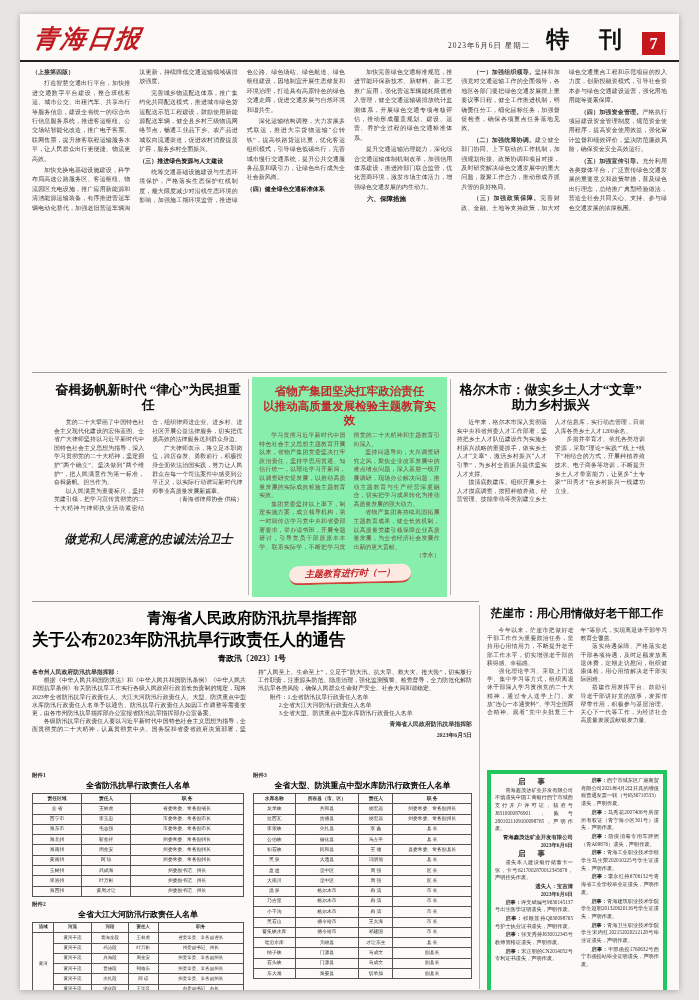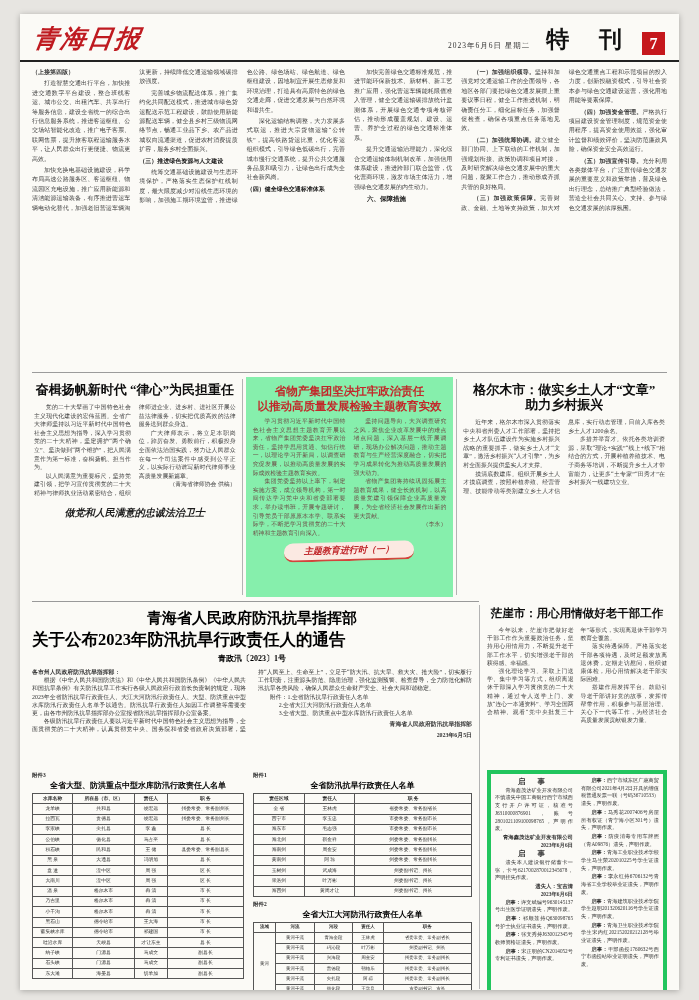--- a/index.html
+++ b/index.html
@@ -16,28 +16,28 @@
 
   
   .top-block{height:300px;padding:6px 12px 4px;column-count:6;column-gap:9px;column-fill:balance;font-size:6px;line-height:9.4px;text-align:justify;color:#3b3b3b;}
   .top-block p{margin:0 0 2px;text-indent:2em;}
   .top-block p.note{font-weight:bold;text-indent:0;}
   .top-block p.sub{font-weight:bold;color:#141414;text-indent:0;margin-top:2px;}
   .top-block p.sec{font-weight:bold;color:#141414;text-indent:2em;margin-top:2px;font-size:6.5px;}
   .hr{height:1px;background:#9b9b9b;margin:0 12px;}
 
   
-  .mid{display:grid;grid-template-columns:1fr 1px 1fr 1px 1fr;height:224px;padding:2px 8px;box-sizing:content-box;}
+  .mid{display:grid;grid-template-columns:1fr 1px 1fr 1px 1fr;height:224px;padding:2px 28px;box-sizing:content-box;}
   .vdiv{background:#b3b3b3;margin:4px 0;}
   .mid-cell{padding:2px 6px;overflow:hidden;}
   .art-title{font-size:13px;font-weight:bold;text-align:center;margin:5px 0 6px;color:#0d0d0d;line-height:15px;}
   .art-body{column-count:2;column-gap:8px;font-size:5.9px;line-height:8.6px;text-align:justify;color:#3d3d3d;}
   .art-body p{margin:0;text-indent:2em;}
   .art-body p.byline{text-align:right;text-indent:0;}
-  .slogan{font-style:italic;text-align:center;font-size:10px;margin-top:8px;color:#1d1d1d;font-weight:bold;}
+  .slogan{font-style:italic;text-align:center;font-size:12px;margin-top:18px;color:#1d1d1d;font-weight:bold;}
   .pink{background:#86efac;height:100%;padding:4px 7px;box-sizing:border-box;overflow:hidden;}
   .pink .art-title{color:#c2282a;font-size:11.5px;margin:3px 0 1px;line-height:14px;}
   .pink .art-title.second{margin-top:0;margin-bottom:4px;}
   .pink .art-body{color:#6d4a45;}
   .banner{width:62%;margin:5px auto 0;background:#fbe9e2;border-radius:9px;padding:2px 5px;text-align:center;color:#c0272b;font-weight:bold;font-style:italic;font-size:9px;transform:rotate(-1.5deg);border-bottom:2px solid #d2453c;}
 
   
   .bottom{display:grid;grid-template-columns:447px 1px 1fr;padding:0 12px;height:392px;box-sizing:content-box;}
   .bottom-left{border-top:1px solid #999;padding:4px 7px 0 0;overflow:hidden;}
   .notice-t1{font-size:15px;font-weight:bold;text-align:center;margin:3px 0 0;}
@@ -149,138 +149,20 @@
           <p>各级防汛抗旱行政责任人要以习近平新时代中国特色社会主义思想为指导，全面贯彻党的二十大精神，认真贯彻党中央、国务院和省委省政府决策部署，坚持“人民至上、生命至上”，立足于“防大汛、抗大旱、救大灾、抢大险”，切实履行工作职责，注重源头防范、隐患治理，强化监测预警、检查督导，全力防范化解防汛抗旱各类风险，确保人民群众生命财产安全、社会大局和谐稳定。</p>
           <p class="attach">附件：1.全省防汛抗旱行政责任人名单</p>
           <p class="attach2">2.全省大江大河防汛行政责任人名单</p>
           <p class="attach2">3.全省大型、防洪重点中型水库防汛行政责任人名单</p>
           <p class="sig">青海省人民政府防汛抗旱指挥部</p>
           <p class="sig">2023年6月5日</p>
         </div>
 
       <div class="tables">
         <div>
-          <div class="attach-label">附件3</div>
-          <div class="tbl-title">全省大型、防洪重点中型水库防汛行政责任人名单</div>
-          <table class="t3">
-              <thead>
-                <tr>
-                  <th>水库名称</th>
-                  <th>所在县（市、区）</th>
-                  <th>责任人</th>
-                  <th>职  务</th>
-                </tr>
-              </thead>
-              <tbody>
-                <tr>
-                  <td>龙羊峡</td>
-                  <td>共和县</td>
-                  <td>饶宏远</td>
-                  <td>州委常委、常务副州长</td>
-                </tr>
-                <tr>
-                  <td>拉西瓦</td>
-                  <td>贵德县</td>
-                  <td>饶宏远</td>
-                  <td>州委常委、常务副州长</td>
-                </tr>
-                <tr>
-                  <td>李家峡</td>
-                  <td>尖扎县</td>
-                  <td>李  鑫</td>
-                  <td>县  长</td>
-                </tr>
-                <tr>
-                  <td>公伯峡</td>
-                  <td>循化县</td>
-                  <td>马占奎</td>
-                  <td>县  长</td>
-                </tr>
-                <tr>
-                  <td>积石峡</td>
-                  <td>民和县</td>
-                  <td>王  储</td>
-                  <td>县委常委、常务副县长</td>
-                </tr>
-                <tr>
-                  <td>黑  泉</td>
-                  <td>大通县</td>
-                  <td>冯明旭</td>
-                  <td>县  长</td>
-                </tr>
-                <tr>
-                  <td>盘  道</td>
-                  <td>湟中区</td>
-                  <td>周  强</td>
-                  <td>区  长</td>
-                </tr>
-                <tr>
-                  <td>大南川</td>
-                  <td>湟中区</td>
-                  <td>周  强</td>
-                  <td>区  长</td>
-                </tr>
-                <tr>
-                  <td>温  泉</td>
-                  <td>格尔木市</td>
-                  <td>冉  清</td>
-                  <td>市  长</td>
-                </tr>
-                <tr>
-                  <td>乃吉里</td>
-                  <td>格尔木市</td>
-                  <td>冉  清</td>
-                  <td>市  长</td>
-                </tr>
-                <tr>
-                  <td>小干沟</td>
-                  <td>格尔木市</td>
-                  <td>冉  清</td>
-                  <td>市  长</td>
-                </tr>
-                <tr>
-                  <td>黑石山</td>
-                  <td>德令哈市</td>
-                  <td>王大海</td>
-                  <td>市  长</td>
-                </tr>
-                <tr>
-                  <td>蓄集峡水库</td>
-                  <td>德令哈市</td>
-                  <td>祁建国</td>
-                  <td>市  长</td>
-                </tr>
-                <tr>
-                  <td>哇沿水库</td>
-                  <td>天峻县</td>
-                  <td>才让东主</td>
-                  <td>县  长</td>
-                </tr>
-                <tr>
-                  <td>纳子峡</td>
-                  <td>门源县</td>
-                  <td>马成文</td>
-                  <td>副县长</td>
-                </tr>
-                <tr>
-                  <td>石头峡</td>
-                  <td>门源县</td>
-                  <td>马成文</td>
-                  <td>副县长</td>
-                </tr>
-                <tr>
-                  <td>东大滩</td>
-                  <td>海晏县</td>
-                  <td>切羊加</td>
-                  <td>副县长</td>
-                </tr>
-              </tbody>
-            </table>
-        </div>
-        <div>
           <div class="attach-label">附件1</div>
           <div class="tbl-title">全省防汛抗旱行政责任人名单</div>
           <table class="t1">
               <thead>
                 <tr>
                   <th>责任区域</th>
                   <th>责任人</th>
                   <th>职  务</th>
                 </tr>
               </thead>
@@ -374,20 +256,138 @@
                   <td>黄河干流</td>
                   <td>尖扎段</td>
                   <td>阿  琼</td>
                   <td>州委常委、常务副州长</td>
                 </tr>
                 <tr>
                   <td>黄河干流</td>
                   <td>循化段</td>
                   <td>王学良</td>
                   <td>市委副书记、市长</td>
+                </tr>
+              </tbody>
+            </table>
+        </div>
+        <div>
+          <div class="attach-label">附件3</div>
+          <div class="tbl-title">全省大型、防洪重点中型水库防汛行政责任人名单</div>
+          <table class="t3">
+              <thead>
+                <tr>
+                  <th>水库名称</th>
+                  <th>所在县（市、区）</th>
+                  <th>责任人</th>
+                  <th>职  务</th>
+                </tr>
+              </thead>
+              <tbody>
+                <tr>
+                  <td>龙羊峡</td>
+                  <td>共和县</td>
+                  <td>饶宏远</td>
+                  <td>州委常委、常务副州长</td>
+                </tr>
+                <tr>
+                  <td>拉西瓦</td>
+                  <td>贵德县</td>
+                  <td>饶宏远</td>
+                  <td>州委常委、常务副州长</td>
+                </tr>
+                <tr>
+                  <td>李家峡</td>
+                  <td>尖扎县</td>
+                  <td>李  鑫</td>
+                  <td>县  长</td>
+                </tr>
+                <tr>
+                  <td>公伯峡</td>
+                  <td>循化县</td>
+                  <td>马占奎</td>
+                  <td>县  长</td>
+                </tr>
+                <tr>
+                  <td>积石峡</td>
+                  <td>民和县</td>
+                  <td>王  储</td>
+                  <td>县委常委、常务副县长</td>
+                </tr>
+                <tr>
+                  <td>黑  泉</td>
+                  <td>大通县</td>
+                  <td>冯明旭</td>
+                  <td>县  长</td>
+                </tr>
+                <tr>
+                  <td>盘  道</td>
+                  <td>湟中区</td>
+                  <td>周  强</td>
+                  <td>区  长</td>
+                </tr>
+                <tr>
+                  <td>大南川</td>
+                  <td>湟中区</td>
+                  <td>周  强</td>
+                  <td>区  长</td>
+                </tr>
+                <tr>
+                  <td>温  泉</td>
+                  <td>格尔木市</td>
+                  <td>冉  清</td>
+                  <td>市  长</td>
+                </tr>
+                <tr>
+                  <td>乃吉里</td>
+                  <td>格尔木市</td>
+                  <td>冉  清</td>
+                  <td>市  长</td>
+                </tr>
+                <tr>
+                  <td>小干沟</td>
+                  <td>格尔木市</td>
+                  <td>冉  清</td>
+                  <td>市  长</td>
+                </tr>
+                <tr>
+                  <td>黑石山</td>
+                  <td>德令哈市</td>
+                  <td>王大海</td>
+                  <td>市  长</td>
+                </tr>
+                <tr>
+                  <td>蓄集峡水库</td>
+                  <td>德令哈市</td>
+                  <td>祁建国</td>
+                  <td>市  长</td>
+                </tr>
+                <tr>
+                  <td>哇沿水库</td>
+                  <td>天峻县</td>
+                  <td>才让东主</td>
+                  <td>县  长</td>
+                </tr>
+                <tr>
+                  <td>纳子峡</td>
+                  <td>门源县</td>
+                  <td>马成文</td>
+                  <td>副县长</td>
+                </tr>
+                <tr>
+                  <td>石头峡</td>
+                  <td>门源县</td>
+                  <td>马成文</td>
+                  <td>副县长</td>
+                </tr>
+                <tr>
+                  <td>东大滩</td>
+                  <td>海晏县</td>
+                  <td>切羊加</td>
+                  <td>副县长</td>
                 </tr>
               </tbody>
             </table>
         </div>
       </div>
     </div>
     <div class="vdiv"></div>
     <div class="bottom-right">
       <div class="mangya-title">茫崖市：用心用情做好老干部工作</div>
       <div class="mangya-body">

